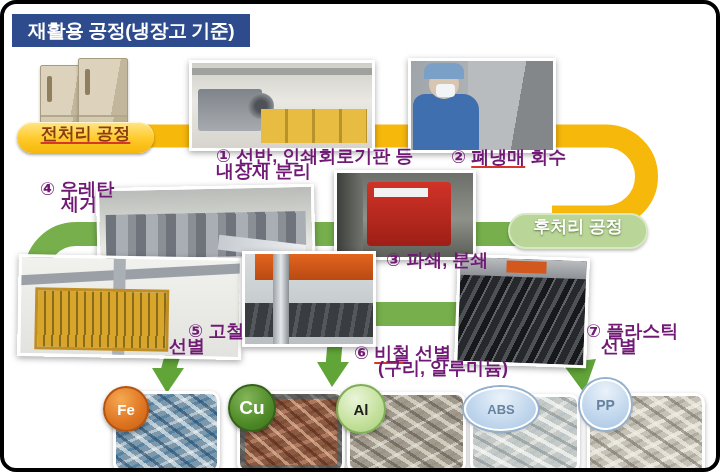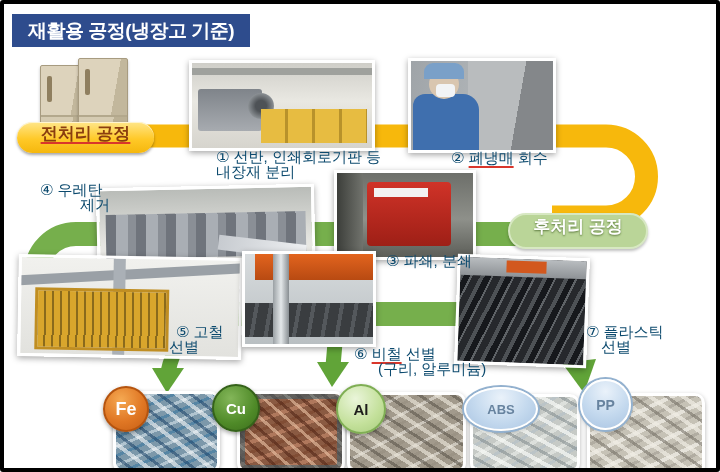--- a/index.html
+++ b/index.html
@@ -1,16 +1,16 @@
 <!DOCTYPE html>
 <html style="--title-bg: #2E4C8D; --flow-yellow: #F7B80C; --flow-green: #76AF4C; --arrow-green: #61A438; --pre-fg: #8A3E0F; --post-bg: #BAD598; --underline-red: #D9362B; --fe-badge: #DD7524; --cu-badge: #4F8A28; --al-badge: #C3E09A; --plastic-badge: #BDD7EE;"><head>
 <meta charset="utf-8">
 <style>
   html,body{margin:0;padding:0;background:#fff;font-family:"Liberation Sans","DejaVu Sans",sans-serif;}
-  .stage{position:relative;width:712px;height:464px;border:4px solid #000;border-radius:3px;background:#fff;overflow:hidden;}
+  .stage{position:relative;width:712px;height:464px;border:4px solid #000;border-radius:16px;background:#fff;overflow:hidden;}
 
   
   #flow{position:absolute;left:0;top:0;z-index:1;}
   .yellow-band{stroke:var(--flow-yellow);}
   .green-band{stroke:var(--flow-green);}
   .arrow-shaft{stroke:var(--arrow-green);fill:none;}
   .arrow-head{fill:var(--arrow-green);}
 
   
   #title-box{position:absolute;left:8px;top:10px;width:238px;height:33px;background:var(--title-bg);
@@ -67,26 +67,26 @@
   #photo-eddy{left:238px;top:247px;width:128px;height:90px;background:linear-gradient(180deg,#d8dcde 0%,#b9bfc2 100%);}
   #photo-eddy .orange-top{left:10px;top:0;right:0;height:26px;background:linear-gradient(180deg,#E2641E,#B84A12);}
   #photo-eddy .belt{left:0;bottom:7px;right:0;height:34px;background:repeating-linear-gradient(100deg,#3a3d40 0 10px,#54585c 10px 14px);}
   #photo-eddy .pole{left:28px;top:0;width:16px;height:90px;background:linear-gradient(90deg,#9aa0a4,#e4e8ea 50%,#888e92);}
   #photo-conveyor{left:452px;top:252px;width:126px;height:104px;transform:rotate(2deg);
     background:repeating-linear-gradient(115deg,#26282c 0 7px,#4e5256 7px 11px,#16181c 11px 17px,#5e6266 17px 19px);}
   #photo-conveyor .frame-top{left:0;top:0;right:0;height:18px;background:linear-gradient(180deg,#b9bdc0,#8e9296);}
   #photo-conveyor .orange-box{left:46px;top:2px;width:40px;height:12px;background:#D2581E;}
 
   
-  .step{position:absolute;z-index:5;font-weight:normal;font-size:15px;color:#0c4a6e;line-height:15px;white-space:nowrap;}
+  .step{position:absolute;z-index:5;font-weight:bold;font-size:18px;color:#701a75;line-height:15px;white-space:nowrap;}
   #step1{left:212px;top:145px;}
   #step2{left:447px;top:146px;}
   #step3{left:382px;top:249px;}
-  #step4{left:36px;top:178px;}  #step4 .l2{margin-left:40px;}
-  #step5{left:165px;top:320px;} #step5 .l1{margin-left:7px;}
+  #step4{left:36px;top:178px;}  #step4 .l2{margin-left:21px;}
+  #step5{left:165px;top:320px;} #step5 .l1{margin-left:19px;}
   #step6{left:350px;top:342px;} #step6 .l2{margin-left:24px;}
   #step7{left:582px;top:312px;margin-top:8px;} #step7 .l2{margin-left:15px;}
 
   
   .swatch{position:absolute;border:3px solid #fff;border-radius:10px;box-shadow:0 2px 5px rgba(0,0,0,.3);z-index:3;}
   #fe-photo{left:109px;top:387px;width:101px;height:76px;background-color:#7c98aa;background-image:
     repeating-linear-gradient(37deg,rgba(255,255,255,.55) 0 4px,transparent 4px 9px,rgba(20,60,100,.5) 9px 12px,transparent 12px 19px),
     repeating-linear-gradient(-23deg,rgba(60,120,160,.6) 0 3px,transparent 3px 8px,rgba(230,240,245,.5) 8px 11px,transparent 11px 17px);}
   #cu-photo{left:233px;top:387px;width:102px;height:76px;background-color:#8a5a42;box-shadow:inset 0 0 0 5px rgba(62,100,115,.55),0 2px 5px rgba(0,0,0,.3);background-image:
     repeating-linear-gradient(41deg,rgba(235,195,165,.6) 0 3px,transparent 3px 8px,rgba(80,35,20,.55) 8px 11px,transparent 11px 17px),
@@ -96,23 +96,23 @@
     repeating-linear-gradient(-27deg,rgba(150,142,128,.6) 0 3px,transparent 3px 8px,rgba(245,242,235,.5) 8px 11px,transparent 11px 17px);}
   #abs-photo{left:466px;top:390px;width:104px;height:73px;background-color:#c6cac6;background-image:
     repeating-linear-gradient(29deg,rgba(248,250,247,.7) 0 4px,transparent 4px 10px,rgba(130,140,142,.55) 10px 13px,transparent 13px 19px),
     repeating-linear-gradient(-31deg,rgba(176,190,200,.5) 0 3px,transparent 3px 8px,rgba(235,238,234,.6) 8px 12px,transparent 12px 18px);}
   #pp-photo{left:583px;top:389px;width:112px;height:77px;background-color:#c6c2b6;background-image:
     repeating-linear-gradient(35deg,rgba(240,237,228,.7) 0 4px,transparent 4px 10px,rgba(115,110,100,.55) 10px 13px,transparent 13px 19px),
     repeating-linear-gradient(-25deg,rgba(160,155,145,.55) 0 3px,transparent 3px 8px,rgba(250,248,242,.6) 8px 12px,transparent 12px 18px);}
 
   .mat-badge{position:absolute;display:flex;align-items:center;justify-content:center;font-weight:bold;color:#fff;
     border-radius:50%;z-index:4;box-shadow:0 2px 4px rgba(0,0,0,.35);}
-  #fe-badge{left:99px;top:382px;width:42px;height:42px;font-size:18px;border:2px solid #B5540F;
+  #fe-badge{left:99px;top:382px;width:42px;height:42px;font-size:15px;border:2px solid #B5540F;
     background:radial-gradient(circle at 38% 28%,#F5A952,#E07724 55%,#C65E15);}
-  #cu-badge{left:208px;top:380px;width:44px;height:44px;font-size:15px;border:2px solid #35621A;
+  #cu-badge{left:224px;top:380px;width:44px;height:44px;font-size:19px;border:2px solid #35621A;
     background:radial-gradient(circle at 38% 28%,#83B659,#4F8A28 60%,#3C6E1C);text-align:right;}
   #al-badge{left:332px;top:380px;width:46px;height:46px;font-size:15px;color:#1d1d1b;border:2px solid #7FAE54;
     background:radial-gradient(circle at 38% 28%,#EAF5DA,#C3E09A 60%,#A8CC7E);}
   #abs-badge{left:460px;top:383px;width:70px;height:40px;font-size:13px;color:#67839F;border:2px solid #fff;border-radius:50%;
     background:radial-gradient(ellipse at 50% 22%,#EAF2FA,#C4D9EE 55%,#A9C4E2);
     box-shadow:0 0 0 2px #93B1CF,0 2px 4px rgba(0,0,0,.25);}
   #pp-badge{left:576px;top:375px;width:47px;height:47px;font-size:14px;color:#67839F;border:2px solid #fff;
     background:radial-gradient(circle at 50% 22%,#EAF2FA,#C4D9EE 55%,#A9C4E2);
     box-shadow:0 0 0 2px #93B1CF,0 2px 4px rgba(0,0,0,.25);}
 </style>

